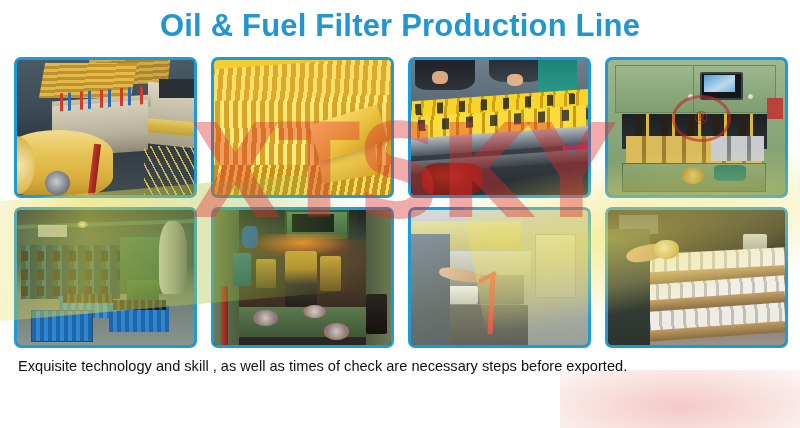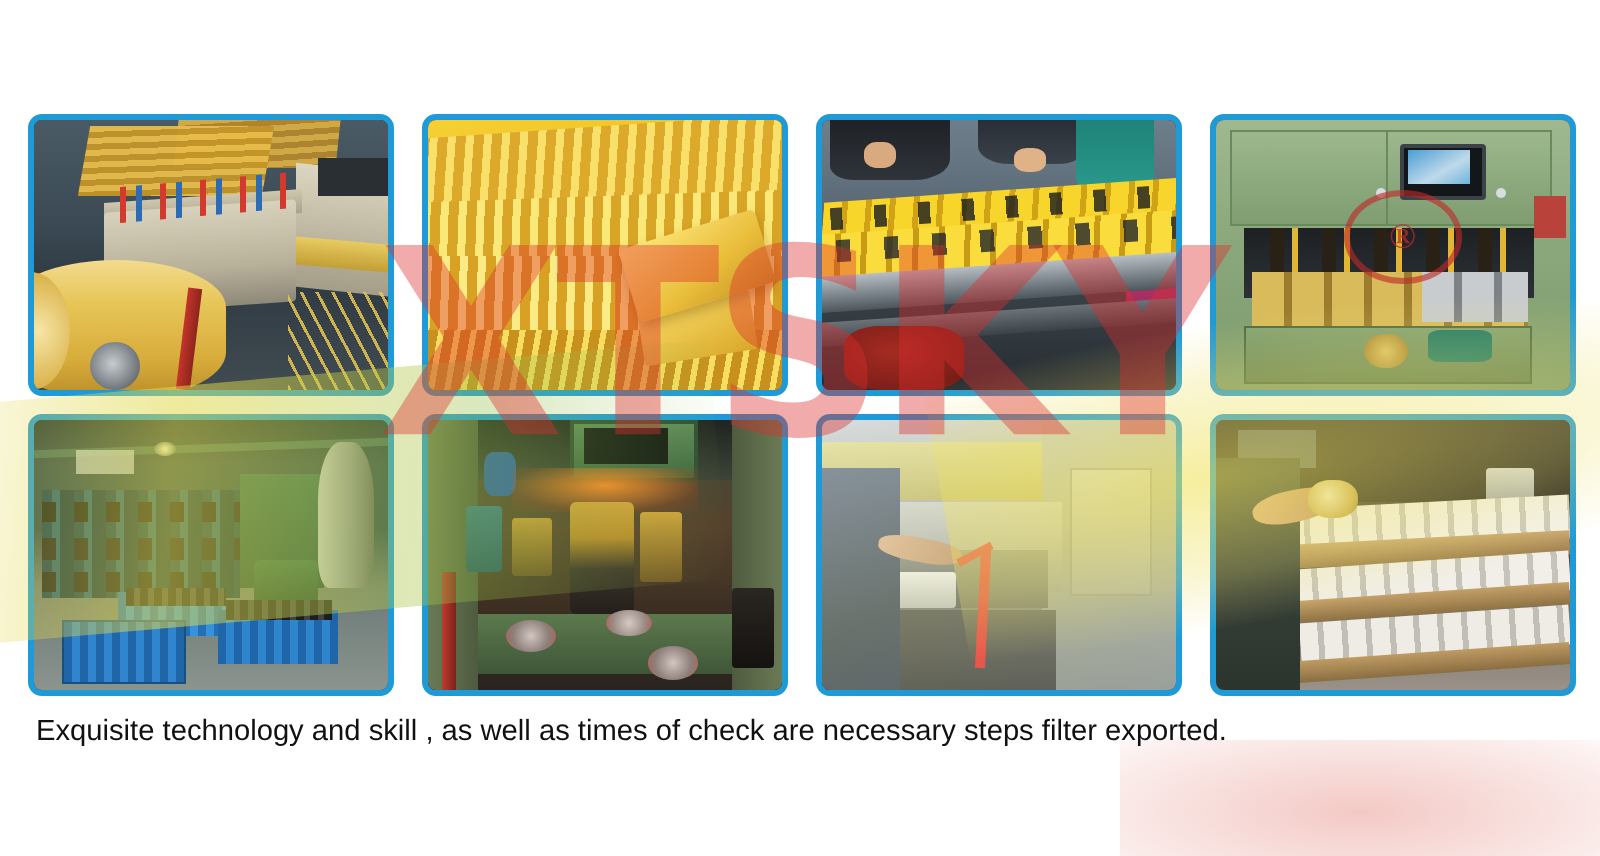--- a/index.html
+++ b/index.html
@@ -328,20 +328,21 @@
     font-size:14.6px; line-height:1.44; color:#111;
     font-family:"Liberation Sans", sans-serif;
   }
   .caption p { margin:0; }
 </style>
 </head>
 <body>
 
 <div class="banner">
 
+  <div class="title">Oil &amp; Fuel Filter Production Line</div>
 
   <div class="grid">
 
     <div class="photo p1">
       <div class="scene">
         <div class="bg"></div>
           <div class="stackTop2"></div>
           <div class="stackTop"></div>
         <div class="mach2"></div>
           <div class="mach2d"></div>
@@ -492,16 +493,16 @@
     </div>
 
   </div>
 
   <div class="wm-swoosh-left"></div>
   <div class="wm-swoosh-right"></div>
   <div class="wm-swoosh-bottom"></div>
   <div class="wm-text">XTSKY</div>
 
   <div class="caption">
-    <p>Exquisite technology and skill , as well as times of check are necessary steps filter exported.</p>
+    <p>Exquisite technology and skill , as well as times of check are necessary steps before exported.</p>
   </div>
 
 </div>
 
 </body></html>

